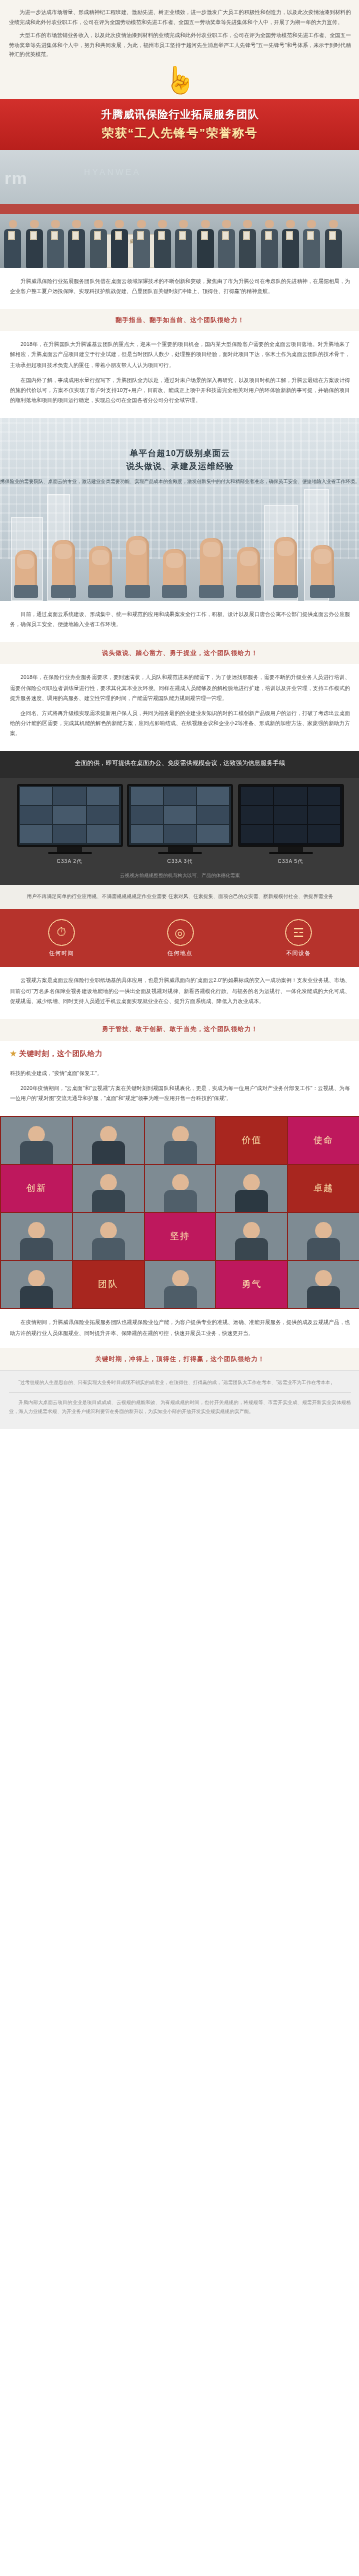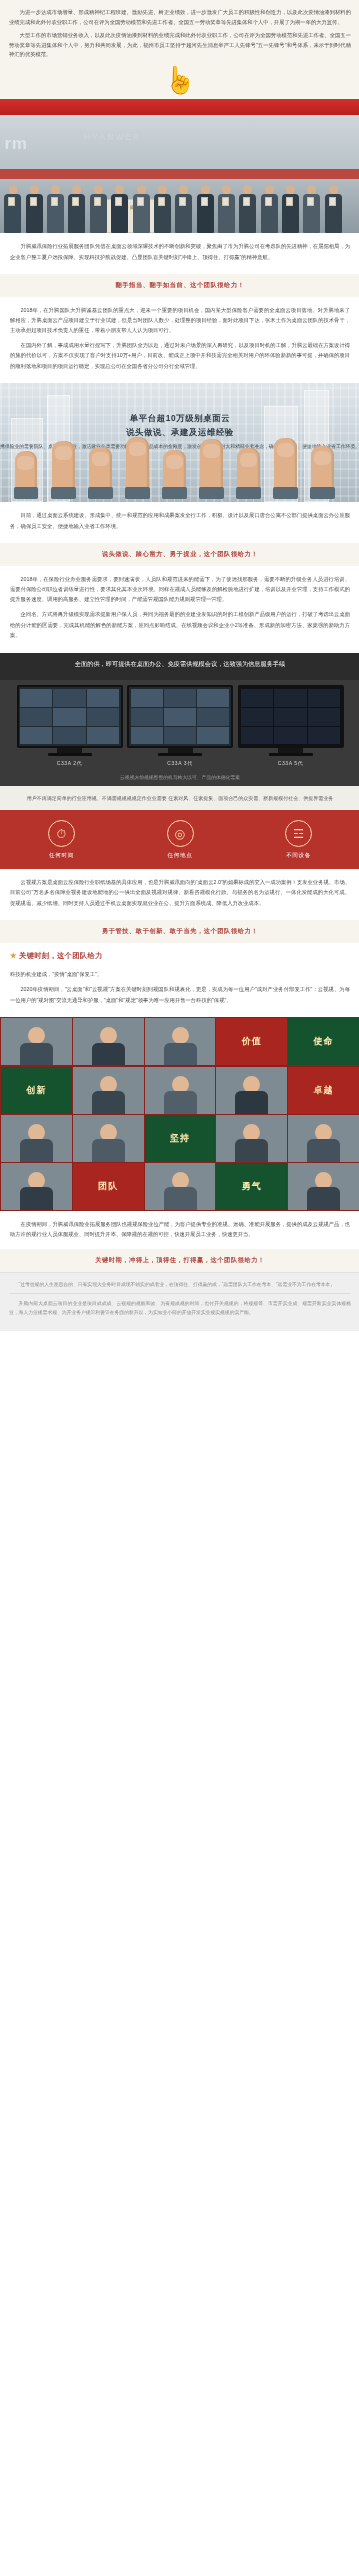--- a/index.html
+++ b/index.html
@@ -138,21 +138,21 @@
     font-size: 7.3px;
     font-weight: bold;
     color: #b0423c;
     letter-spacing: 0.3px;
   }
   .sub-head .star { color: #d8a03a; margin-right: 2.2px; }
 
   
   .hands-hero {
     position: relative;
-    height: 119px;
+    height: 183px;
     background: linear-gradient(180deg,#dfe6ea 0%,#c3ced5 60%,#aab7bf 100%);
     overflow: hidden;
   }
   .hands-hero .city {
     position: absolute; left: 0; right: 0; top: 0; height: 141px;
     background:
       repeating-linear-gradient(90deg, rgba(255,255,255,.25) 0 1.7px, transparent 1.7px 7.9px),
       repeating-linear-gradient(0deg, rgba(255,255,255,.18) 0 1.7px, transparent 1.7px 9px);
   }
   .hands-hero .tower {
@@ -264,23 +264,23 @@
   }
   .cellimg .bd {
     position: absolute; left: 50%; bottom: 0; width: 33px; height: 22.5px;
     margin-left: -16.3px; border-radius: 5.6px 5.6px 0 0; background: #3f4d58;
   }
   .cellword {
     height: 47px;
     background: #a8261f;
     color: #ffe9b0;
     display: flex; align-items: center; justify-content: center;
-    font-size: 9px; font-weight: bold; letter-spacing: 1.1px;
-  }
-  .cellword.alt { background: #14532d; }
+    font-size: 9px; font-weight: normal; letter-spacing: 1.1px;
+  }
+  .cellword.alt { background: #be185d; }
 
   .final {
     padding: 7.9px 10px 5.6px 10px;
     font-size: 5.3px;
     line-height: 1.95;
     color: #4a4a4a;
     text-align: justify;
   }
   .final p { margin: 0 0 4.5px 0; text-indent: 2em; }
 
@@ -313,20 +313,22 @@
 
   <div class="intro">
     <p>为进一步达成市场增量、形成精神纪工程班建、激励先进、树正业绩效，进一步激发广大员工的积极性和创造力，以及此次疫情油漆到材料的业绩完成和此外付农业职工作，公司在评为全国劳动模范和先进工作者、全国五一劳动奖章等先进集体和个人中，开展了为期一年的大力宣传。</p>
     <p>大型工作的市场营销业务收入，以及此次疫情油漆到材料的业绩完成和此外付农业职工作，公司在评为全国劳动模范和先进工作者、全国五一劳动奖章等先进集体和个人中，努力和共同发展，为此，福州市员工坚持于越河先生消息举严工人先锋号"五一先锋号"和号体系，来示于到时代精神汇的优英模范。</p>
   </div>
   <div class="hand-wrap">
     <div class="hand">☝</div>
   </div>
 
   <div class="honor-banner">
+    <div class="l1">升腾威讯保险行业拓展服务团队</div>
+    <div class="l2">荣获“工人先锋号”荣誉称号</div>
   </div>
 
   <div class="photo">
     <div class="wallsign">rm</div>
     <div class="wallsign2">HYANWEA</div>
     <div class="banner-strip"></div>
     <div class="podium">
       <div class="pd-txt">升腾威讯</div>
     </div>
     <div class="people">

